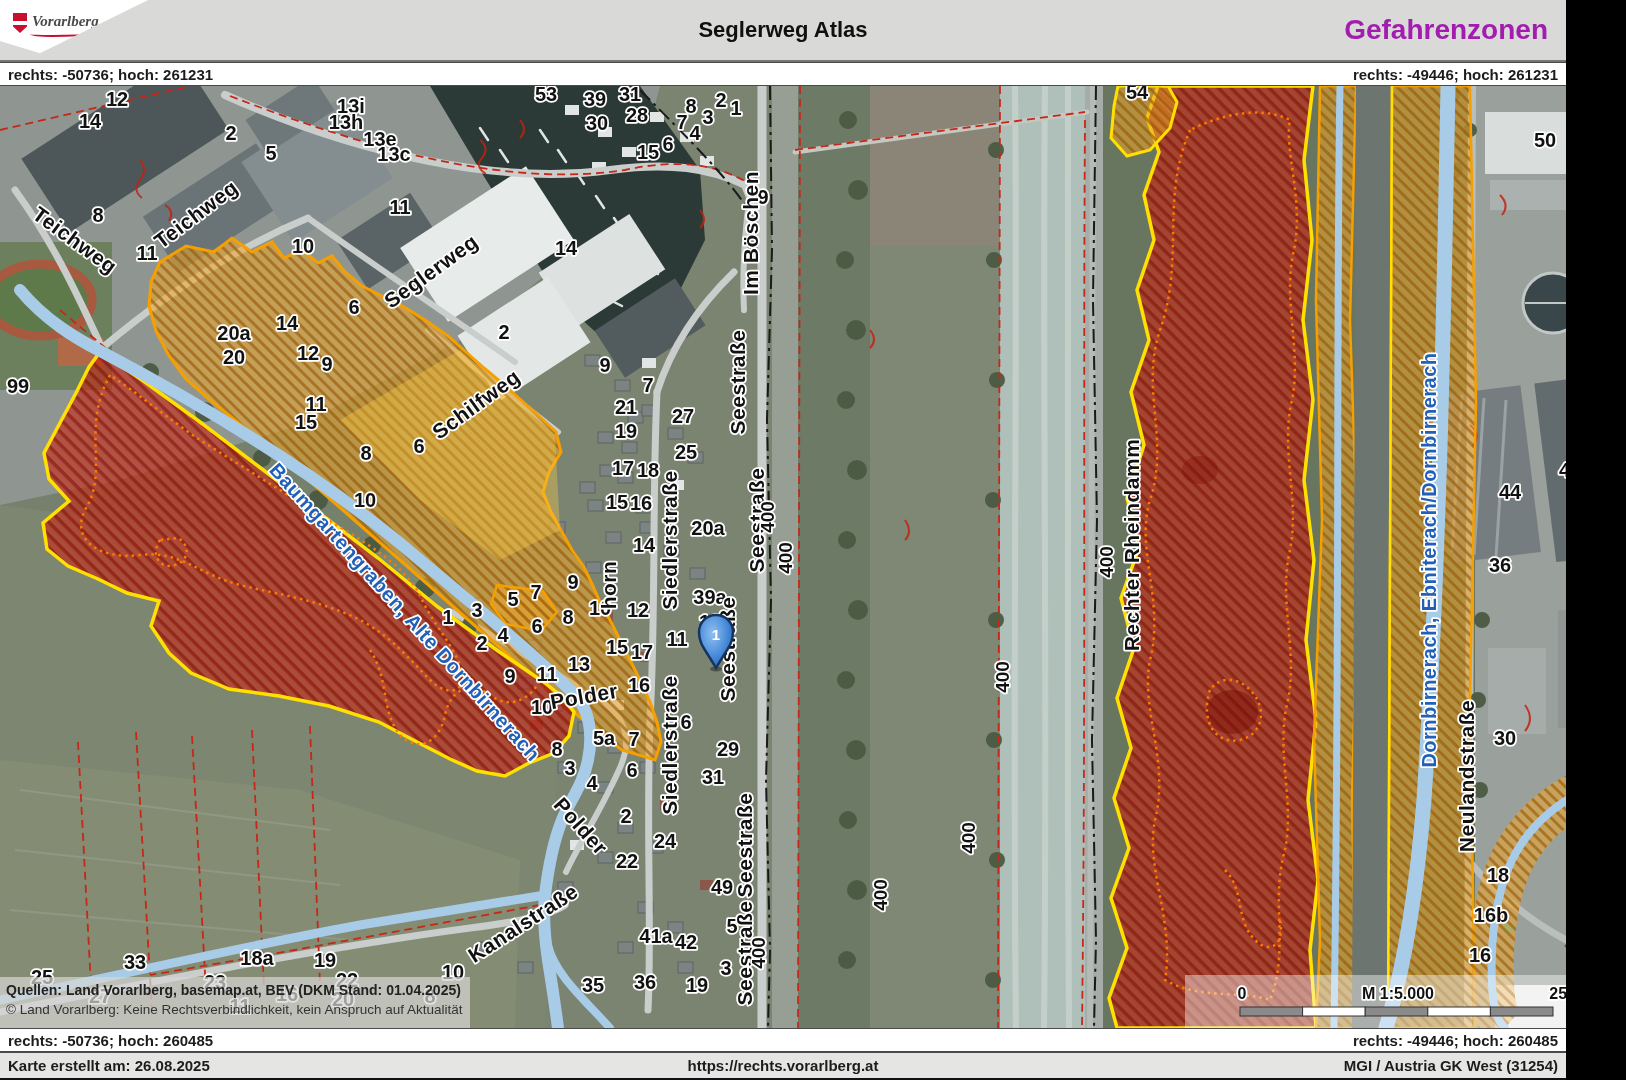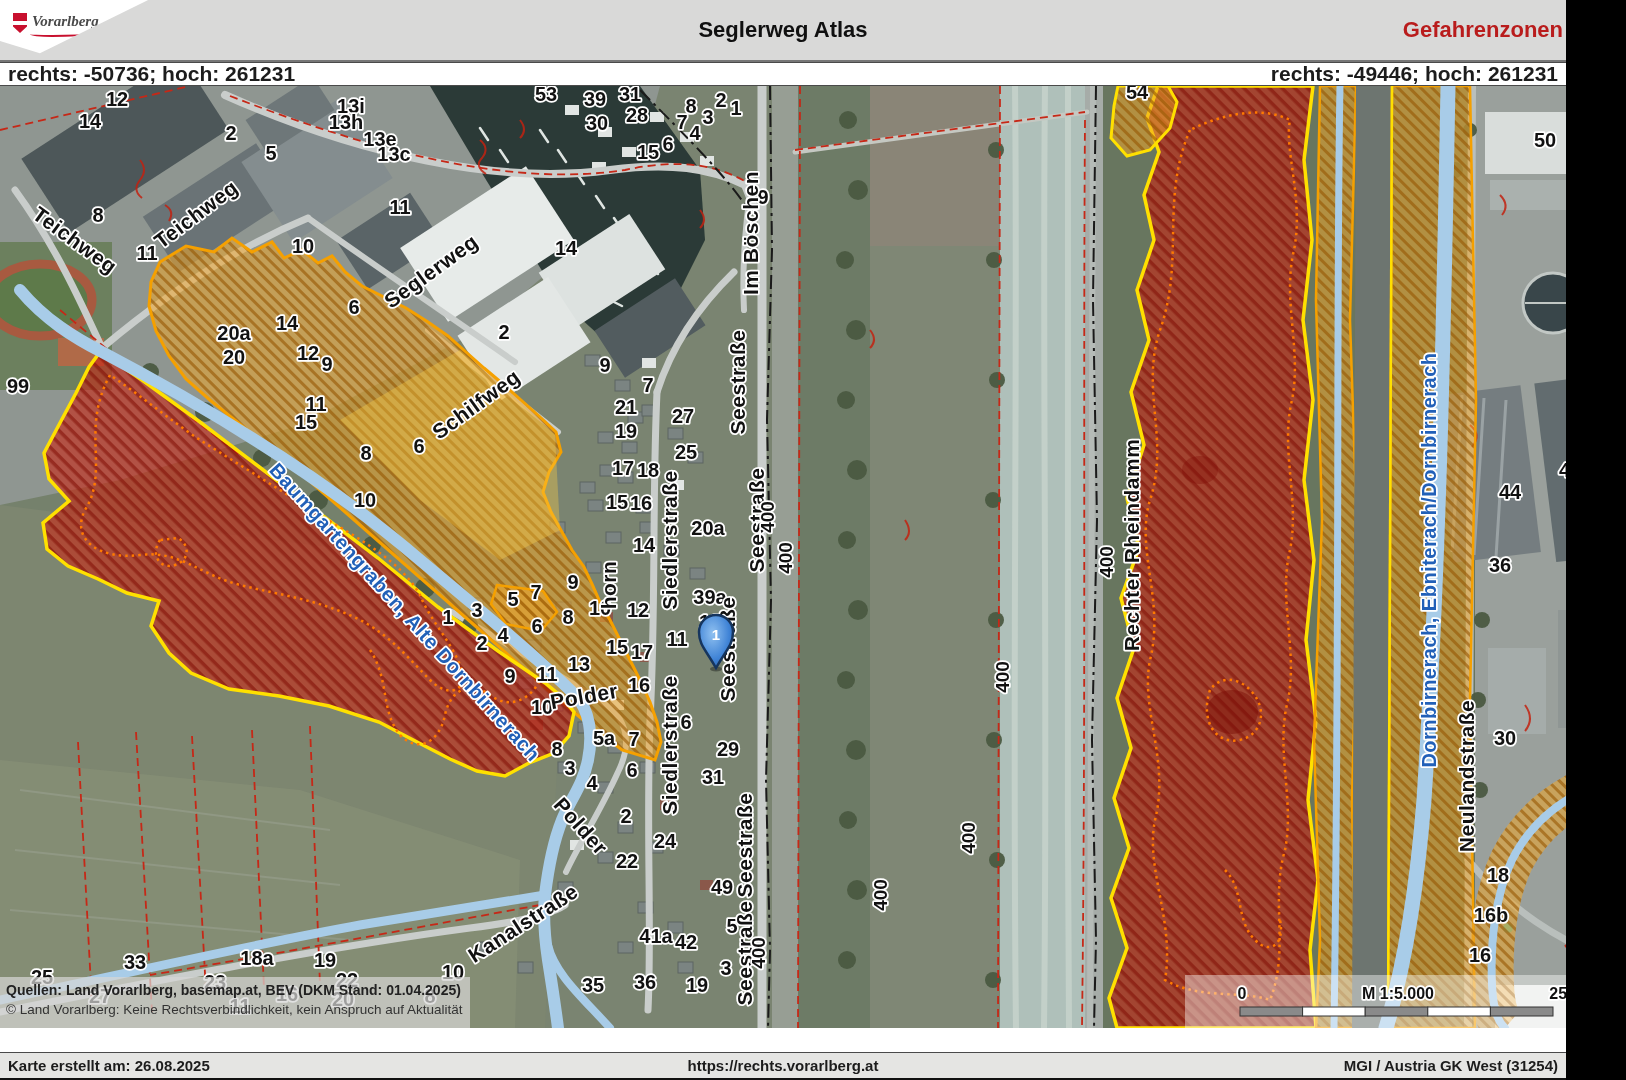--- a/index.html
+++ b/index.html
@@ -3,35 +3,35 @@
 <meta charset="utf-8">
 <style>
   html,body{margin:0;padding:0;background:#000;}
   .frame{position:relative;width:1566px;height:1080px;background:#fff;overflow:hidden;
          font-family:"Liberation Sans",sans-serif;}
   
   .header{position:absolute;left:0;top:0;width:100%;height:62px;background:#d9d9d8;
           border-bottom:2px solid #767676;box-sizing:border-box;}
   .app-title{position:absolute;left:50%;top:50%;transform:translate(-50%,-50%);
              font-size:22px;font-weight:700;color:#101010;}
-  .theme-title{position:absolute;right:3px;top:50%;transform:translateY(-50%);
-             font-size:22px;font-weight:700;color:#b91c1c;}
+  .theme-title{position:absolute;right:18px;top:50%;transform:translateY(-50%);
+             font-size:28px;font-weight:700;color:#a21caf;}
   .logo{position:absolute;left:0;top:0;width:190px;height:62px;background:#fff;
         clip-path:polygon(0 0,78% 0,21% 86%,0 66%);box-shadow:2px 2px 3px rgba(0,0,0,.25);}
   .logo-shield{position:absolute;left:13px;top:13px;width:14px;height:20px;
         background:linear-gradient(#c8102e 42%,#fff 42%,#fff 58%,#c8102e 58%);
         clip-path:polygon(0 0,100% 0,100% 68%,50% 100%,0 68%);}
   .logo-text{position:absolute;left:32px;top:13px;font-family:"Liberation Serif",serif;
         font-style:italic;font-weight:700;font-size:15px;color:#4a4a4a;}
   .logo-swoosh{position:absolute;left:30px;top:26px;width:88px;height:9px;
         border-bottom:2px solid #c8102e;border-radius:0 0 90% 30%;}
   
   .coordbar{position:absolute;left:0;width:100%;height:24px;background:#fff;display:flex;
         justify-content:space-between;align-items:center;padding:0 8px;box-sizing:border-box;
-        font-size:21px;font-weight:600;color:#1c1c1c;border-top:1px solid #4a4a4a;
+        font-size:15px;font-weight:600;color:#1c1c1c;border-top:1px solid #4a4a4a;
         border-bottom:1px solid #4a4a4a;}
   .coordbar.top{top:62px;} .coordbar.bottom{top:1028px;}
   
   .mapwrap{position:absolute;left:0;top:86px;width:1626px;height:942px;background:#75816c;text-align:right;}
   
   .footer{position:absolute;left:0;top:1052px;width:100%;height:26px;background:#e5e5e3;
         border-top:1px solid #4a4a4a;display:flex;justify-content:space-between;align-items:center;
         padding:0 8px;box-sizing:border-box;font-size:15px;font-weight:600;color:#1c1c1c;text-align:right;}
   .footer-center{position:absolute;left:50%;transform:translateX(-50%);}
   .bottomline{position:absolute;left:0;top:1078px;width:100%;height:2px;background:#111;}
@@ -515,20 +515,24 @@
       </g>
     </g>
     <g>
       <rect x="1581" y="932" width="40" height="52" rx="4" fill="rgba(255,255,255,0.35)"></rect>
       <path d="M1601,936 L1616,980 L1601,970 L1586,980 Z" fill="#0a0a0a"></path>
       <text class="north-n" x="1601" y="959">N</text>
     </g>
   </svg>
   </div>
 
+  <div class="coordbar bottom">
+    <span>rechts: -50736; hoch: 260485</span>
+    <span>rechts: -49446; hoch: 260485</span>
+  </div>
 
   <div class="footer">
     <span>Karte erstellt am: 26.08.2025</span>
     <span class="footer-center">https://rechts.vorarlberg.at</span>
     <span>MGI / Austria GK West (31254)</span>
   </div>
   <div class="bottomline"></div>
 </div>
 
 </body></html>

